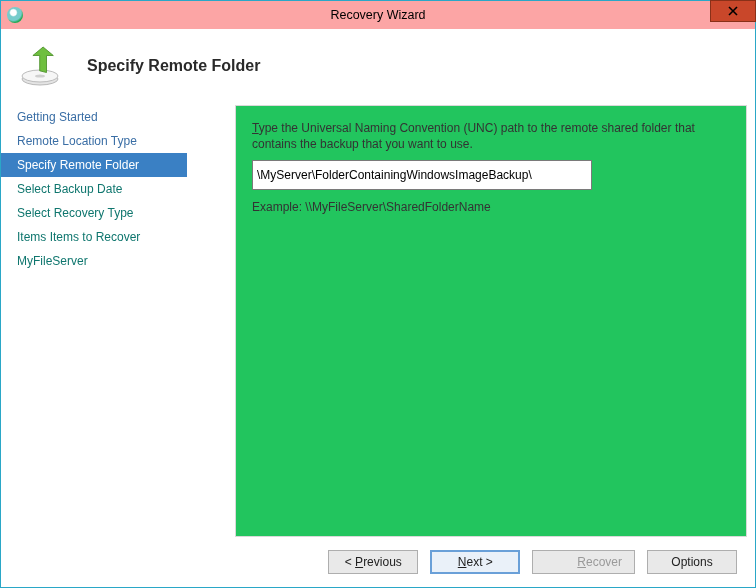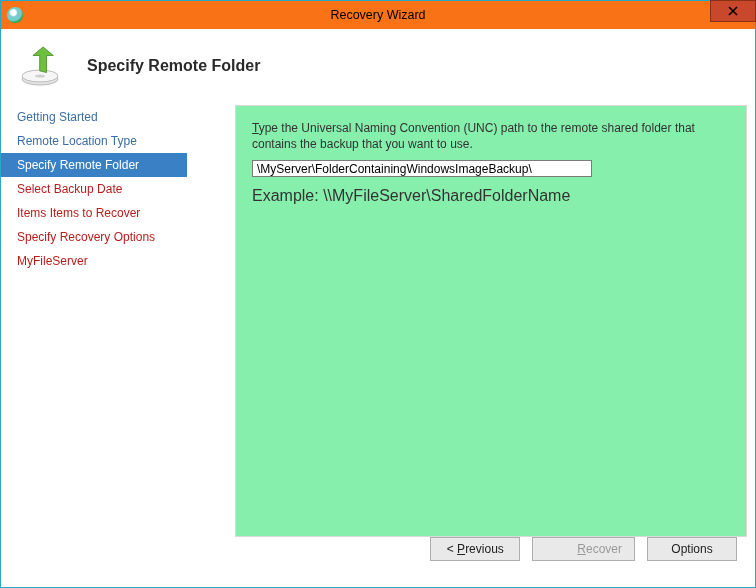--- a/index.html
+++ b/index.html
@@ -12,21 +12,21 @@
   .window {
     width: 756px;
     height: 588px;
     border: 1px solid #2aa7c7;
     background: #fff;
     display: flex;
     flex-direction: column;
   }
   .titlebar {
     height: 28px;
-    background: #f97316;
+    background: #fca5a5;
     display: flex;
     align-items: center;
     position: relative;
     color: #000;
   }
   .titlebar .app-icon {
     width: 16px; height: 16px;
     margin-left: 6px;
     background: radial-gradient(circle at 40% 35%, #fff 0 20%, #7cc 30% 55%, #2a5 70%);
     border-radius: 50%;
@@ -73,62 +73,62 @@
     min-height: 0;
     gap: 48px;
   }
   .sidebar {
     width: 186px;
     padding-top: 6px;
   }
   .step {
     padding: 5px 8px 5px 16px;
     font-size: 12px;
-    color: #b91c1c;
+    color: #0f766e;
     cursor: default;
     white-space: nowrap;
   }
   .step.done { color: #3a6ea5; }
   .step.current {
     background: #3a80c4;
     color: #fff;
   }
   .content {
     flex: 1;
     border: 1px solid #d9d9d9;
     margin: 6px 8px 0 0;
     padding: 14px 16px;
     position: relative;
-    background: #86efac;
+    background: #22c55e;
     color: #333;
   }
   .instruction {
     font-size: 12px;
     line-height: 1.35;
     margin-bottom: 8px;
   }
   .instruction .underline { text-decoration: underline; }
   .path-input {
     width: 340px;
-    height: 17px;
+    height: 30px;
     border: 1px solid #7a7a7a;
     padding: 2px 4px;
     font-family: "Segoe UI", Tahoma, sans-serif;
     font-size: 12px;
     outline: none;
   }
   .example {
     margin-top: 10px;
-    font-size: 16px;
+    font-size: 12px;
   }
   .footer {
     height: 50px;
     display: flex;
     justify-content: flex-end;
-    align-items: flex-start;
+    align-items: center;
     gap: 12px;
     padding-right: 18px;
     background: #fff;
   }
   .btn {
     min-width: 90px;
     height: 24px;
     background: #e9e9e9;
     border: 1px solid #aeaeae;
     font-family: inherit;
@@ -175,38 +175,41 @@
     </div>
     <h1>Specify Remote Folder</h1>
   </div>
 
   <div class="body">
     <div class="sidebar">
       <div class="step done">Getting Started</div>
       <div class="step done">Remote Location Type</div>
       <div class="step current">Specify Remote Folder</div>
       <div class="step">Select Backup Date</div>
+      <div class="step">Select Recovery Type</div>
       <div class="step">Items Items to Recover</div>
-      <div class="step">Specify Recovery Options</div>
       <div class="step">MyFileServer</div>
     </div>
 
     <div class="content">
       <div class="instruction">
         <span class="underline">T</span><span>ype the Universal Naming Convention (UNC) path to the remote shared folder that contains the backup that you want to use.</span>
       </div>
       <input type="text" class="path-input" value="\MyServer\FolderContainingWindowsImageBackup\" style="">
       <div class="example">Example: \\MyFileServer\SharedFolderName</div>
     </div>
   </div>
 
   <div class="footer">
     <button class="btn">
       <span>&lt; </span><span class="underline">P</span><span>revious</span>
     </button>
+    <button class="btn default">
+      <span class="underline">N</span><span>ext &gt;</span>
+    </button>
     <button class="btn" disabled="">
       <span class="underline">R</span><span>ecover</span>
     </button>
     <button class="btn">
       <span>Options</span>
     </button>
   </div>
 
 </div>
 

